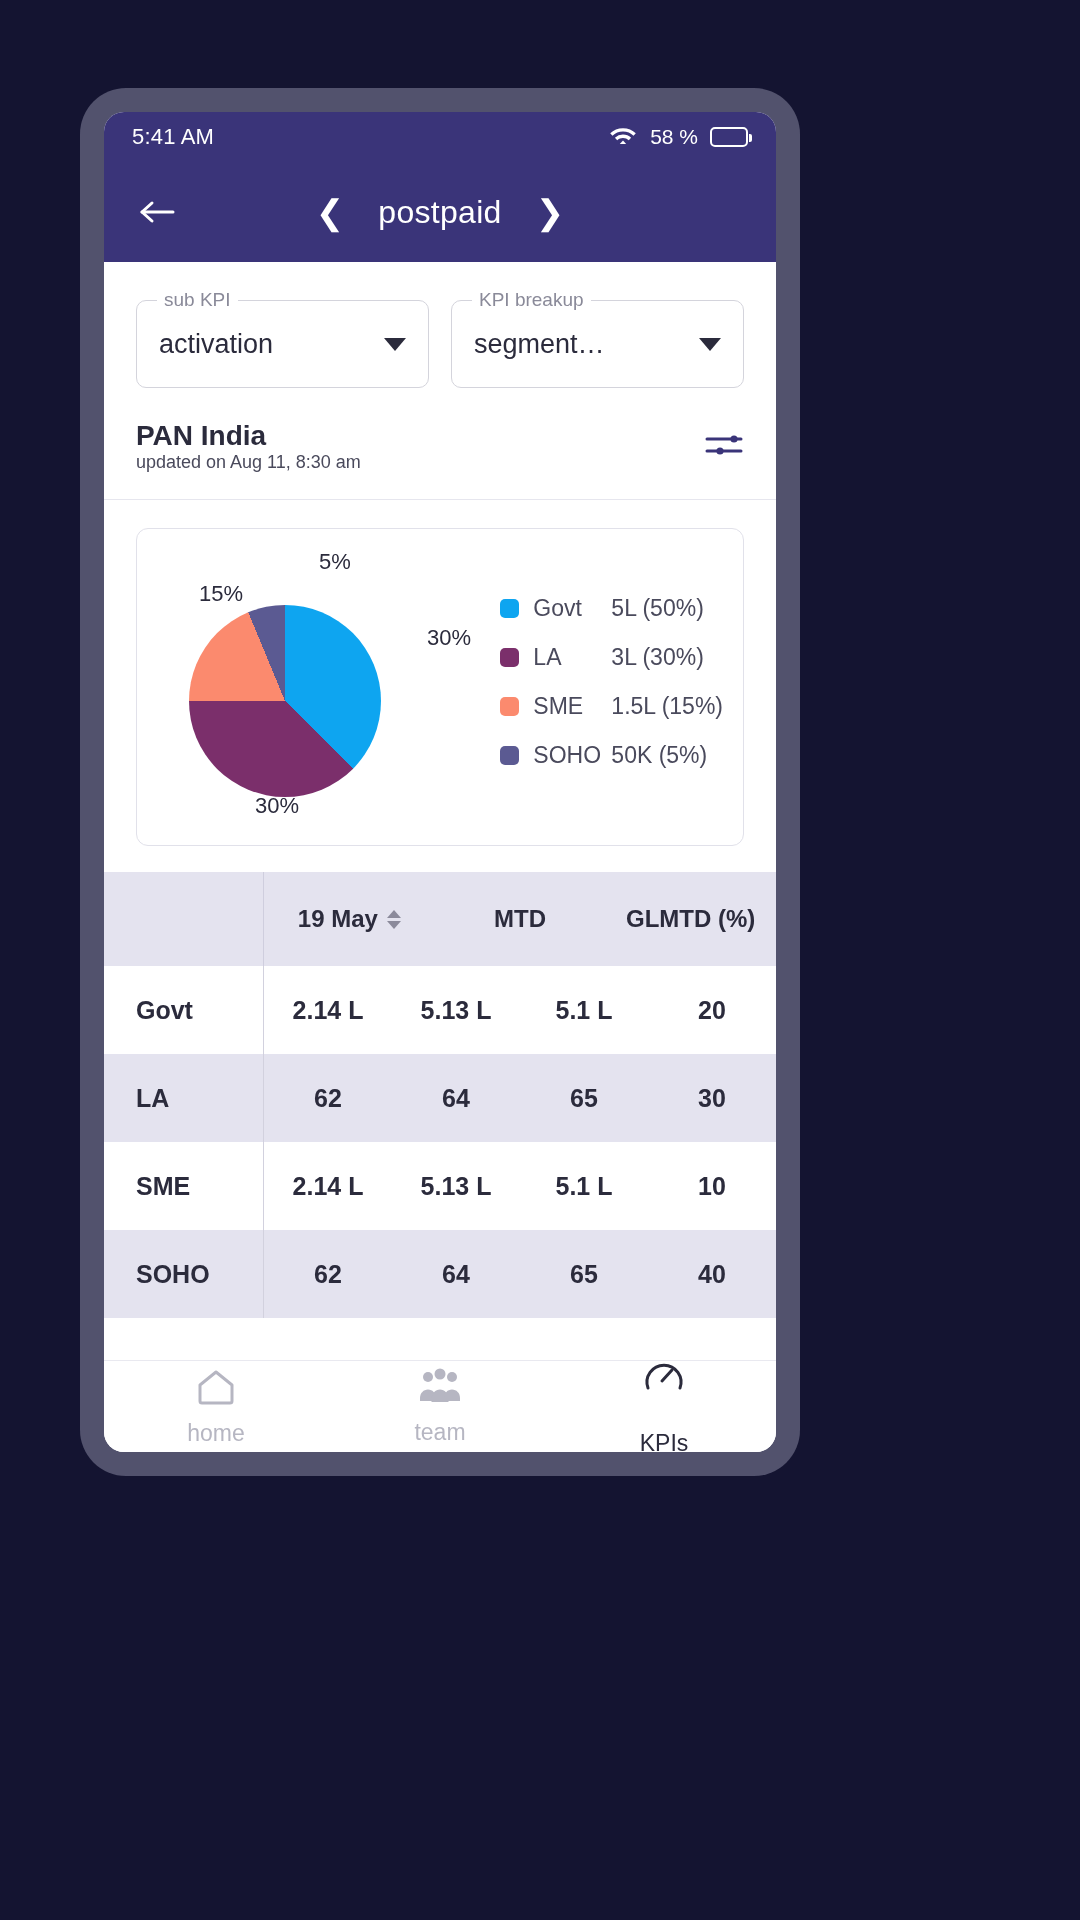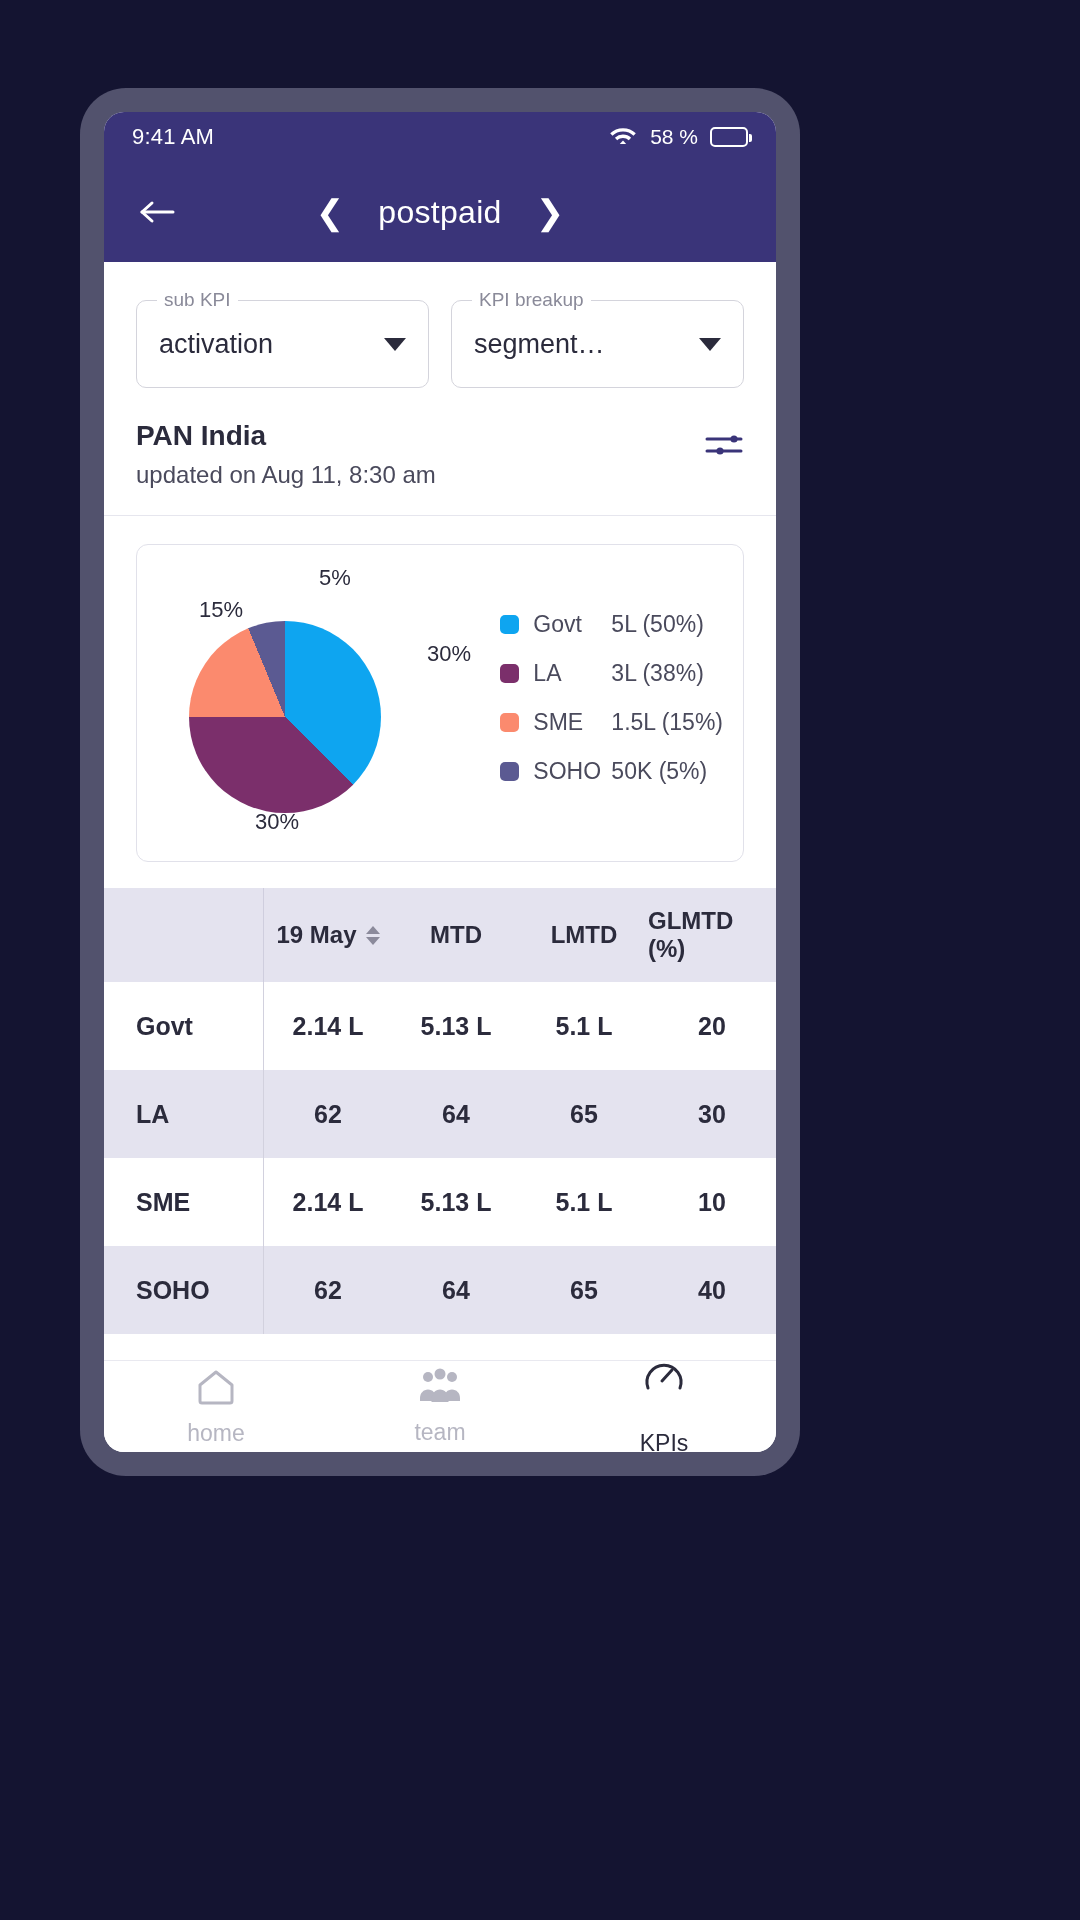--- a/index.html
+++ b/index.html
@@ -79,21 +79,21 @@
     border-top: 13px solid #2b2b3c;
   }
 
   
   .region-head {
     padding: 26px 32px 26px 32px; flex: none;
     display: flex; align-items: flex-start;
     border-bottom: 1.5px solid #e6e6ee;
   }
   .region-name { font-size: 28px; font-weight: bold; color: #2b2b3c; }
-  .region-sub { font-size: 24px; color: #4a4a5c; margin-top: 9px; }
+  .region-sub { font-size: 18px; color: #4a4a5c; }
   .tune-icon { margin-left: auto; margin-top: 10px; }
 
   
   .chart-wrap { padding: 28px 32px 26px 32px; flex: none; }
   .chart-card {
     border: 1.5px solid #e1e1ea; border-radius: 12px;
     height: 318px; position: relative;
   }
   .pie {
     position: absolute; left: 52px; top: 76px;
@@ -148,21 +148,21 @@
 </style>
 </head>
 <body>
 
 <div id="stage">
   <div class="phone-frame"></div>
 
   <div class="phone-screen">
 
     <div class="status-bar">
-      <span class="status-time">9:41 AM</span>
+      <span class="status-time">5:41 AM</span>
       <span class="status-right">
         <span>
           <svg width="30" height="22" viewBox="0 0 30 22" fill="#fff">
             <path d="M15 4.2c5 0 9.5 1.9 12.8 5l-2.3 2.5C22.8 9 19.1 7.5 15 7.5S7.2 9 4.5 11.7L2.2 9.2C5.5 6.1 10 4.2 15 4.2z"></path>
             <path d="M15 10.6c3.1 0 6 1.2 8.1 3.1l-2.3 2.5A8.6 8.6 0 0 0 15 13.9c-2.2 0-4.2.8-5.8 2.3l-2.3-2.5a11.9 11.9 0 0 1 8.1-3.1z"></path>
             <path d="M15 16.6l3.2 3.4H11.8L15 16.6z"></path>
           </svg>
         </span>
         <span class="status-batt-text">58 %</span>
         <span class="batt-shell"></span>
@@ -218,21 +218,21 @@
         <div class="pie" style="background: conic-gradient(rgb(14, 165, 240) 0deg, rgb(14, 165, 240) 135deg, rgb(123, 47, 107) 135deg, rgb(123, 47, 107) 270deg, rgb(251, 138, 110) 270deg, rgb(251, 138, 110) 337.5deg, rgb(91, 90, 146) 337.5deg, rgb(91, 90, 146) 360deg);"></div>
         <div class="legend">
           <div class="legend-row">
             <span class="swatch" style="background: rgb(14, 165, 240);"></span>
             <span class="legend-name">Govt</span>
             <span class="legend-val">5L (50%)</span>
           </div>
           <div class="legend-row">
             <span class="swatch" style="background: rgb(123, 47, 107);"></span>
             <span class="legend-name">LA</span>
-            <span class="legend-val">3L (38%)</span>
+            <span class="legend-val">3L (30%)</span>
           </div>
           <div class="legend-row">
             <span class="swatch" style="background: rgb(251, 138, 110);"></span>
             <span class="legend-name">SME</span>
             <span class="legend-val">1.5L (15%)</span>
           </div>
           <div class="legend-row">
             <span class="swatch" style="background: rgb(91, 90, 146);"></span>
             <span class="legend-name">SOHO</span>
             <span class="legend-val">50K (5%)</span>
@@ -249,21 +249,20 @@
       <div class="trow head">
         <div class="cell c0"></div>
         <div class="cell cN head-txt">
           <span>19 May</span>
           <span class="sort-ico">
               <i class="up"></i>
               <i class="dn"></i>
             </span>
         </div>
         <div class="cell cN head-txt">MTD</div>
-        <div class="cell cN head-txt">LMTD</div>
         <div class="cell cN head-txt">GLMTD (%)</div>
       </div>
 
       <div class="trow body">
         <div class="cell c0">Govt</div>
         <div class="cell cN">2.14 L</div>
         <div class="cell cN">5.13 L</div>
         <div class="cell cN">5.1 L</div>
         <div class="cell cN">20</div>
       </div>

